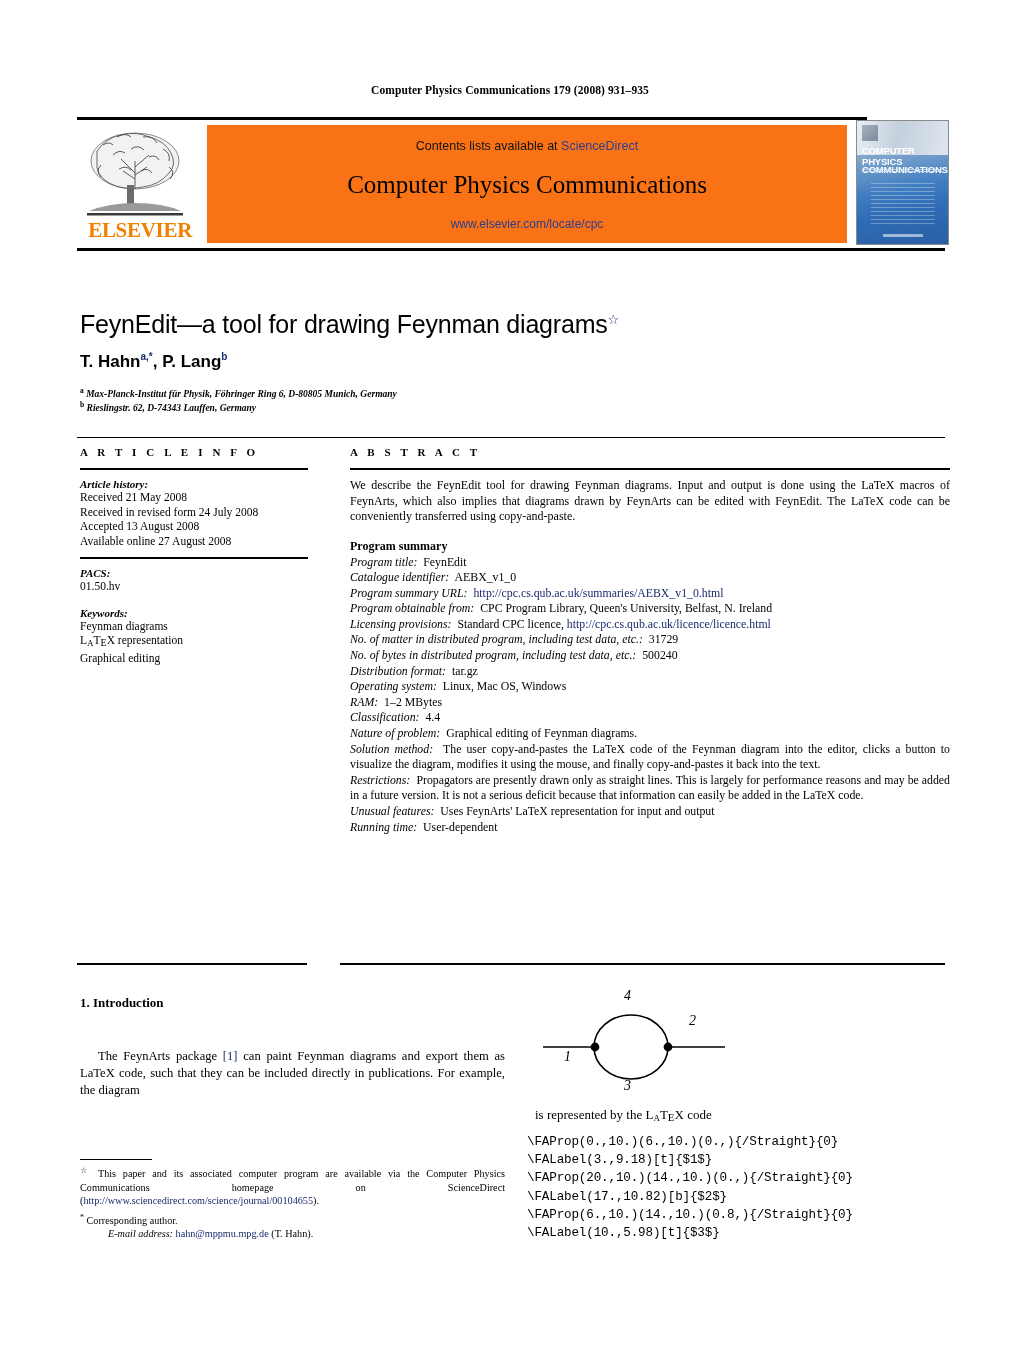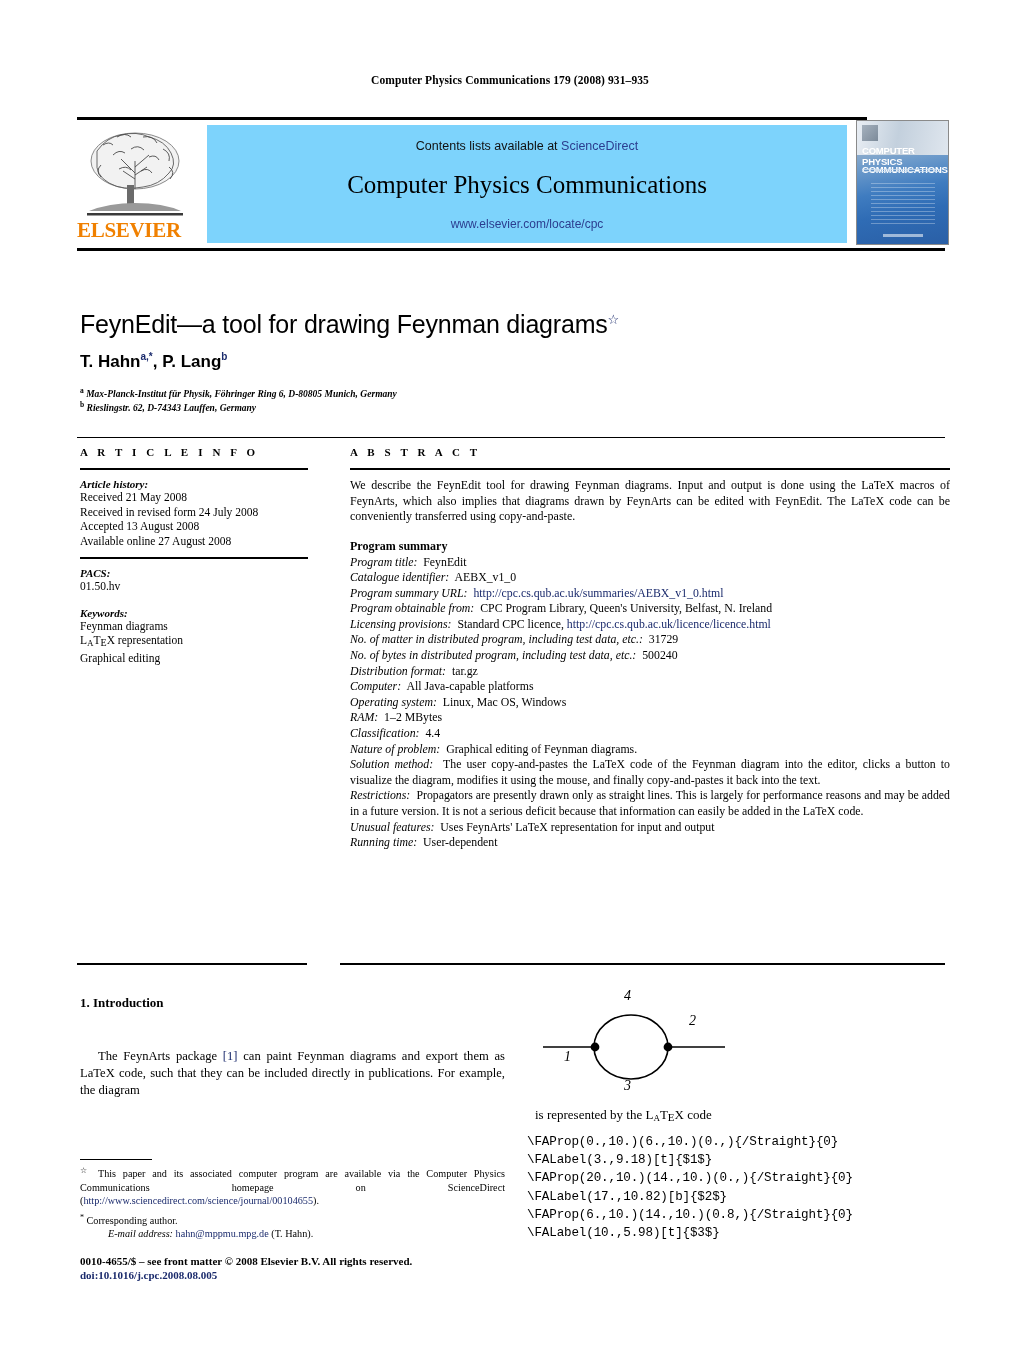--- a/index.html
+++ b/index.html
@@ -13,21 +13,21 @@
     position: relative;
     font-family: "Liberation Serif", serif;
     color: #000000;
     overflow: hidden;
   }
   .page { position: absolute; inset: 0; }
 
   
   .running-head {
     position: absolute;
-    top: 74px; left: 0; width: 1020px;
+    top: 84px; left: 0; width: 1020px;
     text-align: center;
     font-size: 11.5px;
     font-weight: bold;
     letter-spacing: 0.1px;
   }
 
   
   .masthead {
     position: absolute;
     top: 117px; left: 77px; width: 868px; height: 132px;
@@ -42,33 +42,33 @@
     top: 131px; left: 0; width: 868px; height: 3px;
     background: #000;
   }
   .elsevier-logo {
     position: absolute;
     top: 8px; left: 0; width: 115px; height: 120px;
   }
   .elsevier-word {
     position: absolute;
     bottom: 2px; left: 0; width: 115px;
-    text-align: left;
+    text-align: right;
     font-family: "Liberation Serif", serif;
     font-size: 21px;
     font-weight: bold;
     color: #f08000;
     letter-spacing: -0.3px;
   }
   .tree-svg { position: absolute; top: 2px; left: 6px; }
 
   .journal-band {
     position: absolute;
     top: 8px; left: 130px; width: 640px; height: 118px;
-    background: #7dd3fc;
+    background: #f97316;
     text-decoration: underline;
   }
   .contents-line {
     position: absolute;
     top: 14px; left: 0; width: 640px;
     text-align: center;
     font-family: "Liberation Sans", sans-serif;
     font-size: 12.5px;
     color: #111;
   }
@@ -336,21 +336,20 @@
 
     <div class="prog-list">
       <div class="prog-row"><span class="pk">Program title:</span>&nbsp; <span>FeynEdit</span></div>
       <div class="prog-row"><span class="pk">Catalogue identifier:</span>&nbsp; <span>AEBX_v1_0</span></div>
       <div class="prog-row"><span class="pk">Program summary URL:</span>&nbsp; <span class="lnk">http://cpc.cs.qub.ac.uk/summaries/AEBX_v1_0.html</span></div>
       <div class="prog-row"><span class="pk">Program obtainable from:</span>&nbsp; <span>CPC Program Library, Queen's University, Belfast, N. Ireland</span></div>
       <div class="prog-row"><span class="pk">Licensing provisions:</span>&nbsp; <span>Standard CPC licence, </span><span class="lnk">http://cpc.cs.qub.ac.uk/licence/licence.html</span></div>
       <div class="prog-row"><span class="pk">No. of matter in distributed program, including test data, etc.:</span>&nbsp; <span>31729</span></div>
       <div class="prog-row"><span class="pk">No. of bytes in distributed program, including test data, etc.:</span>&nbsp; <span>500240</span></div>
       <div class="prog-row"><span class="pk">Distribution format:</span>&nbsp; <span>tar.gz</span></div>
-      <div class="prog-row"><span class="pk">Computer:</span>&nbsp; <span>All Java-capable platforms</span></div>
       <div class="prog-row"><span class="pk">Operating system:</span>&nbsp; <span>Linux, Mac OS, Windows</span></div>
       <div class="prog-row"><span class="pk">RAM:</span>&nbsp; <span>1–2 MBytes</span></div>
       <div class="prog-row"><span class="pk">Classification:</span>&nbsp; <span>4.4</span></div>
       <div class="prog-row"><span class="pk">Nature of problem:</span>&nbsp; <span>Graphical editing of Feynman diagrams.</span></div>
       <div class="prog-row para"><span class="pk">Solution method:</span>&nbsp; <span>The user copy-and-pastes the LaTeX code of the Feynman diagram into the editor, clicks a button to visualize the diagram, modifies it using the mouse, and finally copy-and-pastes it back into the text.</span></div>
       <div class="prog-row para"><span class="pk">Restrictions:</span>&nbsp; <span>Propagators are presently drawn only as straight lines. This is largely for performance reasons and may be added in a future version. It is not a serious deficit because that information can easily be added in the LaTeX code.</span></div>
       <div class="prog-row"><span class="pk">Unusual features:</span>&nbsp; <span>Uses FeynArts' LaTeX representation for input and output</span></div>
       <div class="prog-row"><span class="pk">Running time:</span>&nbsp; <span>User-dependent</span></div>
     </div>
 
@@ -385,18 +384,14 @@
 \FAProp(6.,10.)(14.,10.)(0.8,){/Straight}{0}
 \FALabel(10.,5.98)[t]{$3$}</div>
 
   <div class="fn-rule"></div>
   <div class="fn-block">
     <div class="fn-line"><span class="fn-star">☆</span> <span>This paper and its associated computer program are available via the Computer Physics Communications homepage on ScienceDirect (</span><span class="lnk">http://www.sciencedirect.com/science/journal/00104655</span><span>).</span></div>
     <div class="fn-corr"><span class="fn-star">*</span> <span>Corresponding author.</span></div>
     <div class="fn-email"><span class="fn-it">E-mail address:</span> <span class="lnk">hahn@mppmu.mpg.de</span><span> (T. Hahn).</span></div>
   </div>
 
-  <div class="bottom-block">
-    <div class="bottom-l1">0010-4655/$ – see front matter © 2008 Elsevier B.V. All rights reserved.</div>
-    <div class="bottom-l2">doi:10.1016/j.cpc.2008.08.005</div>
-  </div>
 
 </div>
 
 </body></html>

